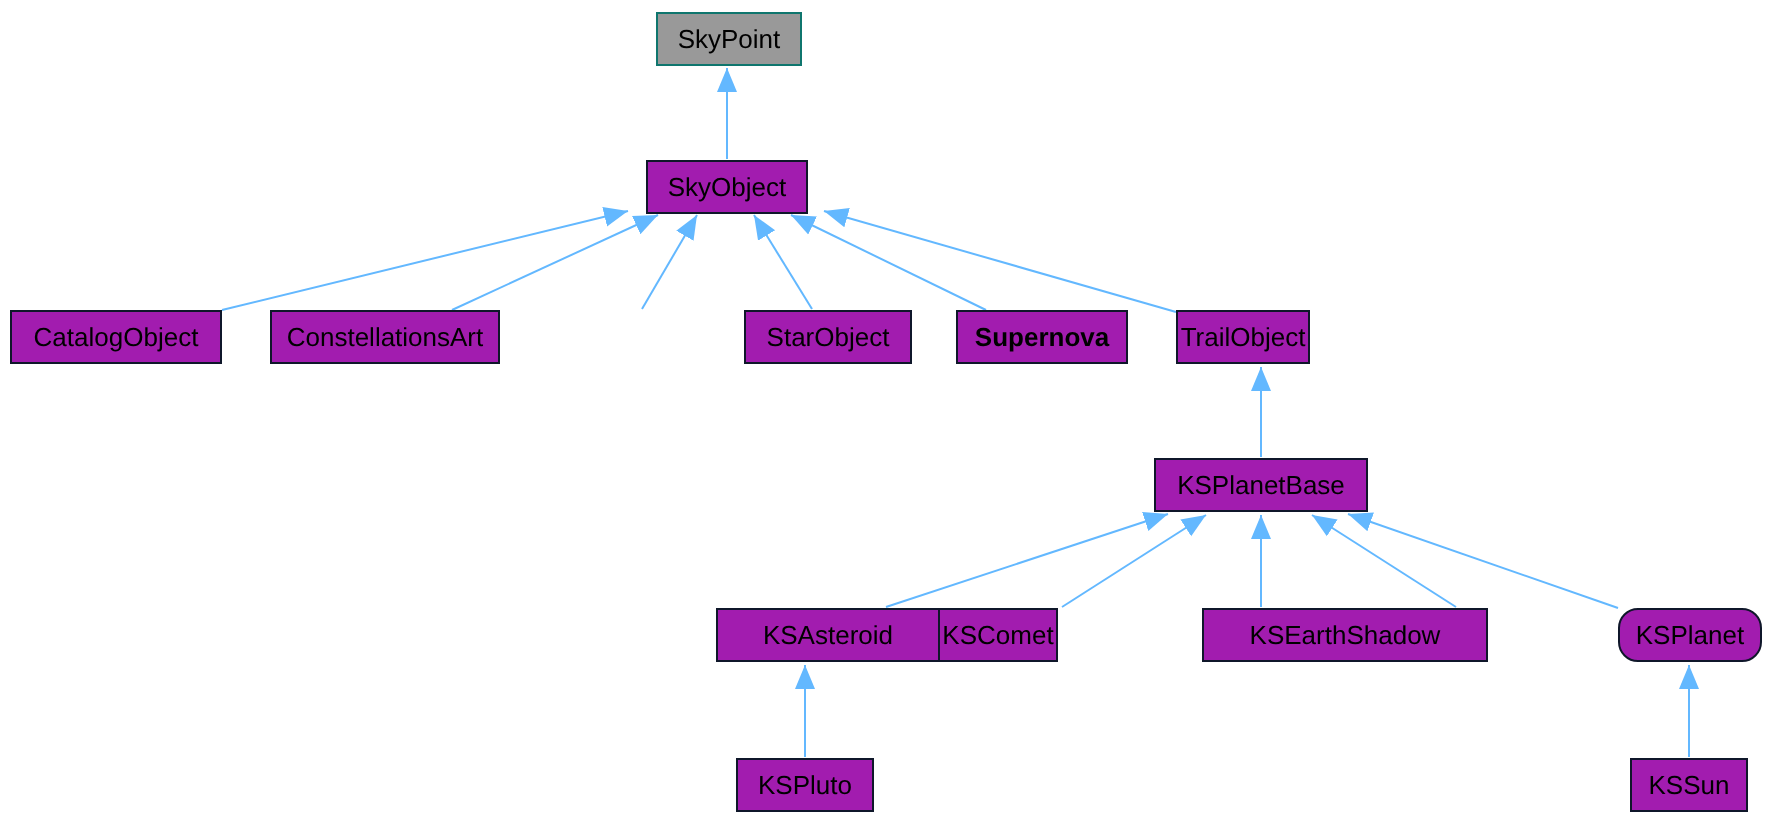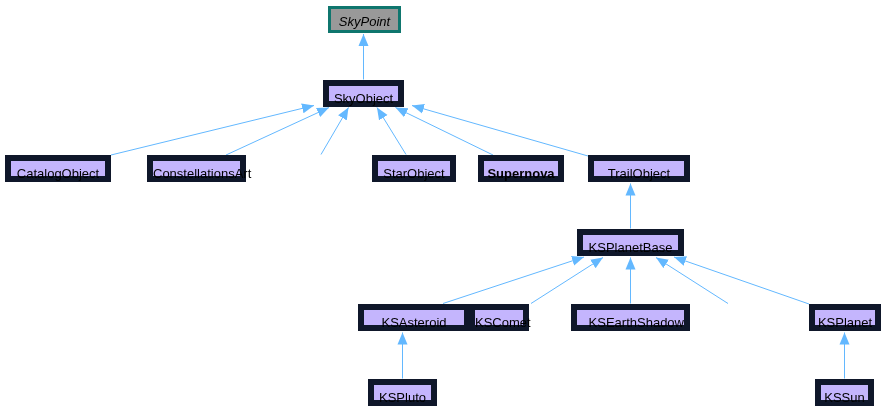--- a/index.html
+++ b/index.html
@@ -24,49 +24,48 @@
   }
   .edge {
     stroke: #63b8ff;
     stroke-width: 1;
     fill: none;
   }
   .node {
     position: absolute;
     box-sizing: border-box;
     height: 27px;
-    background: #c4b5fd;
-    border: 6px solid #0f172a;
+    background: #a21caf;
+    border: 1px solid #0f172a;
     color: #000000;
     font-size: 13px;
     line-height: 25px;
     text-align: center;
     white-space: nowrap;
     cursor: pointer;
   }
   .node.highlighted {
     background: #999999;
-    border: 3px solid #0f766e;
-    font-style: italic;
+    border: 1px solid #0f766e;
   }
   
   #n-skypoint         { left: 328px; top: 6px;   width: 73px;  }
   #n-skyobject        { left: 323px; top: 80px;  width: 81px;  }
   #n-catalogobject    { left: 5px;   top: 155px; width: 106px; }
-  #n-constellationsart{ left: 147px; top: 155px; width: 99px; }
+  #n-constellationsart{ left: 135px; top: 155px; width: 115px; }
   #n-satellite        { left: 280px; top: 155px; width: 67px;  }
   #n-starobject       { left: 372px; top: 155px; width: 84px;  }
   #n-supernova        { left: 478px; top: 155px; width: 86px; font-weight: bold;  }
-  #n-trailobject      { left: 588px; top: 155px; width: 102px;  }
+  #n-trailobject      { left: 588px; top: 155px; width: 67px;  }
   #n-ksplanetbase     { left: 577px; top: 229px; width: 107px; }
   #n-ksasteroid       { left: 358px; top: 304px; width: 112px;  }
   #n-kscomet          { left: 469px; top: 304px; width: 60px;  }
-  #n-ksearthshadow    { left: 571px; top: 304px; width: 119px; text-align: right; }
+  #n-ksearthshadow    { left: 601px; top: 304px; width: 143px; }
   #n-ksmoon           { left: 713px; top: 304px; width: 72px;  }
-  #n-ksplanet         { left: 809px; top: 304px; width: 72px;  }
+  #n-ksplanet         { left: 809px; top: 304px; width: 72px; border-radius: 10px;  }
   #n-kspluto          { left: 368px; top: 379px; width: 69px;  }
   #n-kssun            { left: 815px; top: 379px; width: 59px;  }
 </style>
 </head>
 <body>
 
 <div id="diagram">
 
   <svg id="edges" viewBox="0 0 889 411" xmlns="http://www.w3.org/2000/svg">
     <defs>

